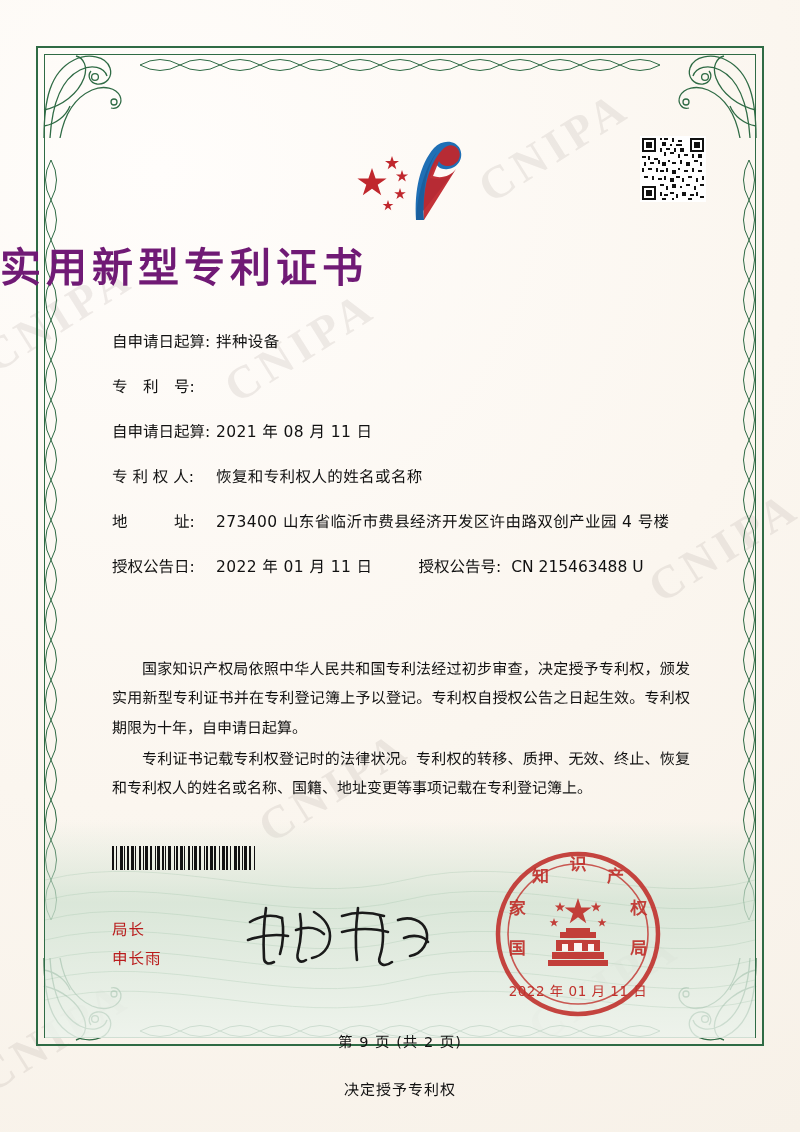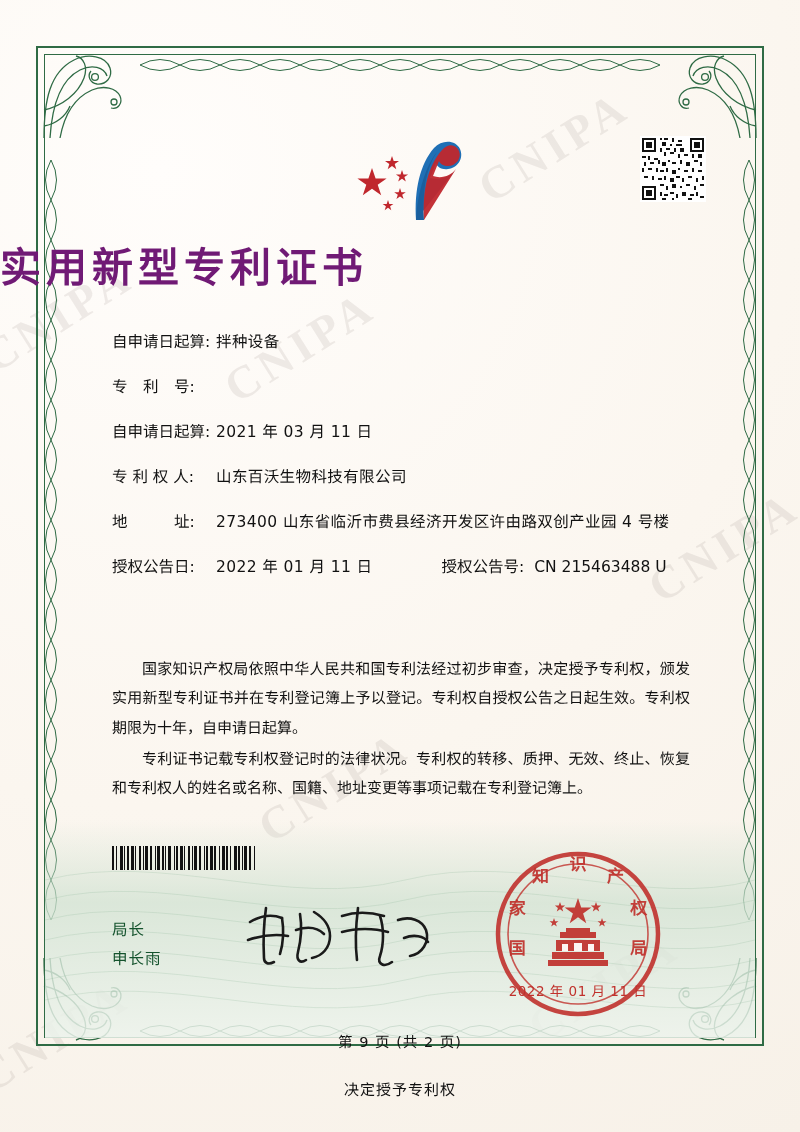--- a/index.html
+++ b/index.html
@@ -133,21 +133,21 @@
   .flabel {
     flex: 0 0 104px;
     letter-spacing: 0px;
     white-space: nowrap;
   }
   .fvalue {
     flex: 1 1 auto;
     letter-spacing: 0.4px;
   }
   .frow-inline { display: flex; align-items: flex-start; margin-bottom: 21px; }
-  .sub-label { margin-left: 69px; flex: 0 0 auto; white-space: nowrap; }
+  .sub-label { margin-left: 46px; flex: 0 0 auto; white-space: nowrap; }
   .sub-value { margin-left: 10px; flex: 0 0 auto; white-space: nowrap; }
 
   
   .body-text {
     position: absolute;
     left: 112px; top: 655px;
     width: 578px;
     font-size: 15px;
     line-height: 1.95;
     color: #111;
@@ -180,21 +180,21 @@
     align-items: stretch;
   }
   .barcode i { display: block; height: 100%; background: #111; }
 
   
   .director {
     position: absolute;
     left: 112px; top: 916px;
     font-size: 15.5px;
     line-height: 1.85;
-    color: #14532d;
+    color: #b91c1c;
     letter-spacing: 1px;
   }
   .signature {
     position: absolute;
     left: 238px; top: 900px;
     width: 200px; height: 72px;
     color: #111;
   }
   .signature svg { width: 100%; height: 100%; display: block; }
 
@@ -430,25 +430,25 @@
   <div class="fields">
     <div class="frow">
       <div class="flabel">自申请日起算:</div>
       <div class="fvalue">拌种设备</div>
     </div>
     <div class="frow">
       <div class="flabel">专　利　号:</div>
     </div>
     <div class="frow">
       <div class="flabel">自申请日起算:</div>
-      <div class="fvalue">2021 年 03 月 11 日</div>
+      <div class="fvalue">2021 年 08 月 11 日</div>
     </div>
     <div class="frow">
       <div class="flabel">专 利 权 人:</div>
-      <div class="fvalue">山东百沃生物科技有限公司</div>
+      <div class="fvalue">恢复和专利权人的姓名或名称</div>
     </div>
     <div class="frow">
       <div class="flabel">地　　　址:</div>
       <div class="fvalue">273400 山东省临沂市费县经济开发区许由路双创产业园 4 号楼</div>
     </div>
     <div class="frow-inline">
       <div class="flabel">授权公告日:</div>
       <div class="fvalue" style="flex:0 0 auto;">2022 年 01 月 11 日</div>
       <div class="sub-label">授权公告号:</div>
       <div class="sub-value">CN 215463488 U</div>

